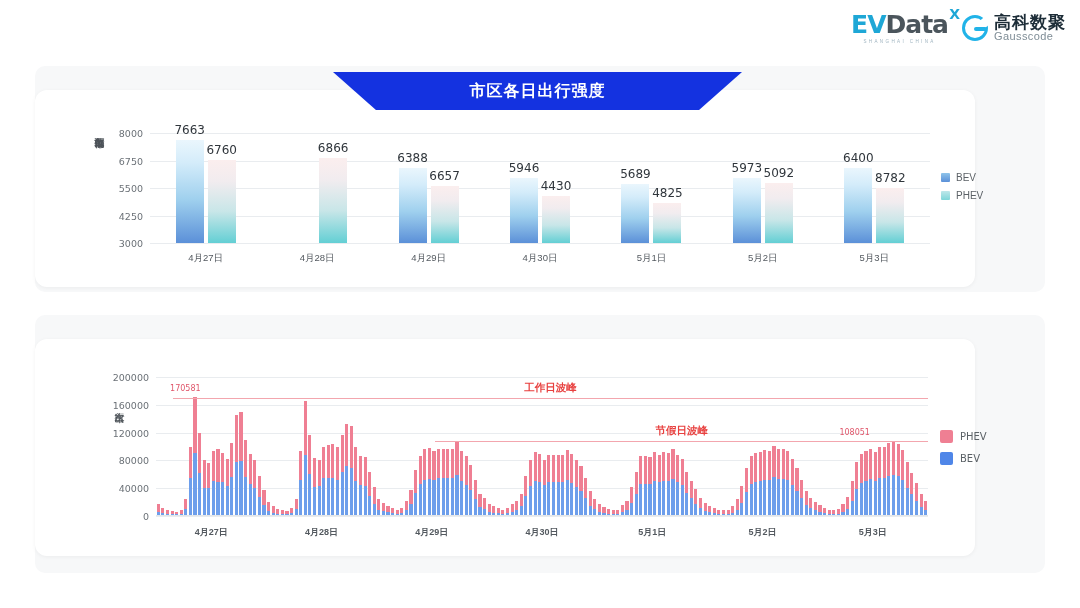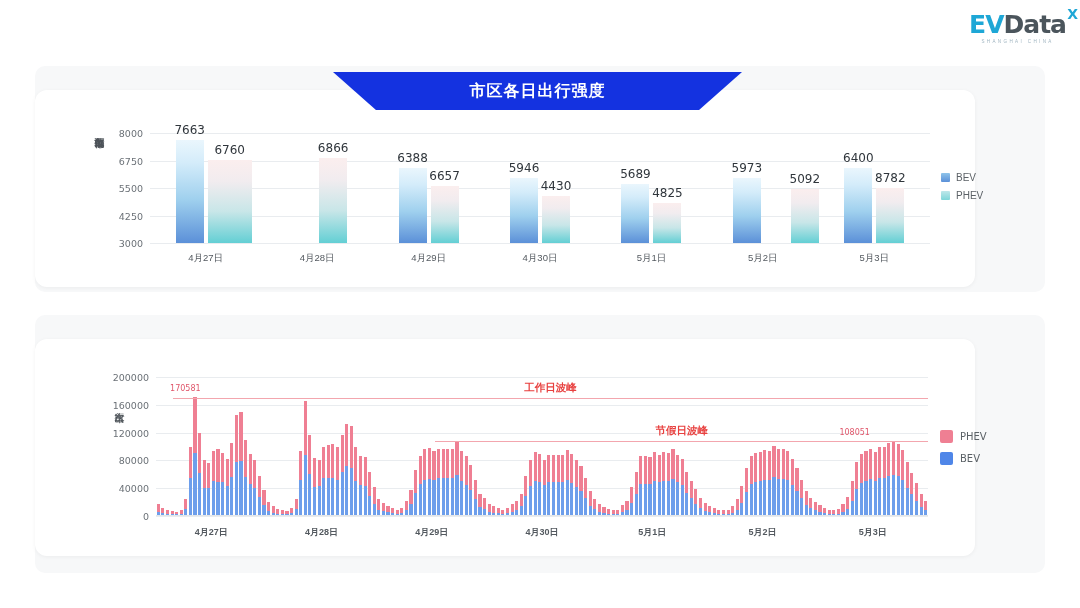--- a/index.html
+++ b/index.html
@@ -145,20 +145,27 @@
 <div class="page">
 
   <div class="brand-bar">
     <div class="logos">
 
       <div class="evdata">
         <div class="evdata-main"><span class="ev">EV</span><span>Data</span><span class="x">X</span></div>
         <div class="evdata-sub">SHANGHAI CHINA</div>
       </div>
 
+      <div class="gk">
+        <div class="gk-mark"></div>
+        <div class="gk-text">
+          <div class="gk-cn">高科数聚</div>
+          <div class="gk-en">Gausscode</div>
+        </div>
+      </div>
 
     </div>
   </div>
 
   <div class="panel one"></div>
   <div class="card one"></div>
   <div class="banner one">市区各日出行强度</div>
 
   <div class="ylabel" id="chart1-ylabel">每万辆出行车辆数</div>
   <div class="plot" id="chart1-plot">
@@ -168,21 +175,21 @@
       <div class="ytick" style="top: 82.5px;">4250</div>
       <div class="gridline" style="top: 55px;"></div>
       <div class="ytick" style="top: 55px;">5500</div>
       <div class="gridline" style="top: 27.5px;"></div>
       <div class="ytick" style="top: 27.5px;">6750</div>
       <div class="gridline" style="top: 0px;"></div>
       <div class="ytick" style="top: 0px;">8000</div>
       <div class="bar bev" style="left: 25.7143px; height: 102.586px;">
         <div class="barval">7663</div>
       </div>
-      <div class="bar phev" style="left: 57.7143px; height: 82.72px; padding-left: 16px;">
+      <div class="bar phev" style="left: 57.7143px; height: 82.72px;">
         <div class="barval">6760</div>
       </div>
       <div class="xlab" style="left: 55.7143px; top: 119px;">4月27日</div>
       <div class="bar phev" style="left: 169.143px; height: 85.052px;">
         <div class="barval">6866</div>
       </div>
       <div class="xlab" style="left: 167.143px; top: 119px;">4月28日</div>
       <div class="bar bev" style="left: 248.571px; height: 74.536px;">
         <div class="barval">6388</div>
       </div>
@@ -200,21 +207,21 @@
       <div class="bar bev" style="left: 471.429px; height: 59.158px;">
         <div class="barval">5689</div>
       </div>
       <div class="bar phev" style="left: 503.429px; height: 40.15px;">
         <div class="barval">4825</div>
       </div>
       <div class="xlab" style="left: 501.429px; top: 119px;">5月1日</div>
       <div class="bar bev" style="left: 582.857px; height: 65.406px;">
         <div class="barval">5973</div>
       </div>
-      <div class="bar phev" style="left: 614.857px; height: 54px; margin-left: 26px;">
+      <div class="bar phev" style="left: 614.857px; height: 60px;">
         <div class="barval">5092</div>
       </div>
       <div class="xlab" style="left: 612.857px; top: 119px;">5月2日</div>
       <div class="bar bev" style="left: 694.286px; height: 74.8px;">
         <div class="barval">6400</div>
       </div>
       <div class="bar phev" style="left: 726.286px; height: 55.176px;">
         <div class="barval">8782</div>
       </div>
       <div class="xlab" style="left: 724.286px; top: 119px;">5月3日</div>

